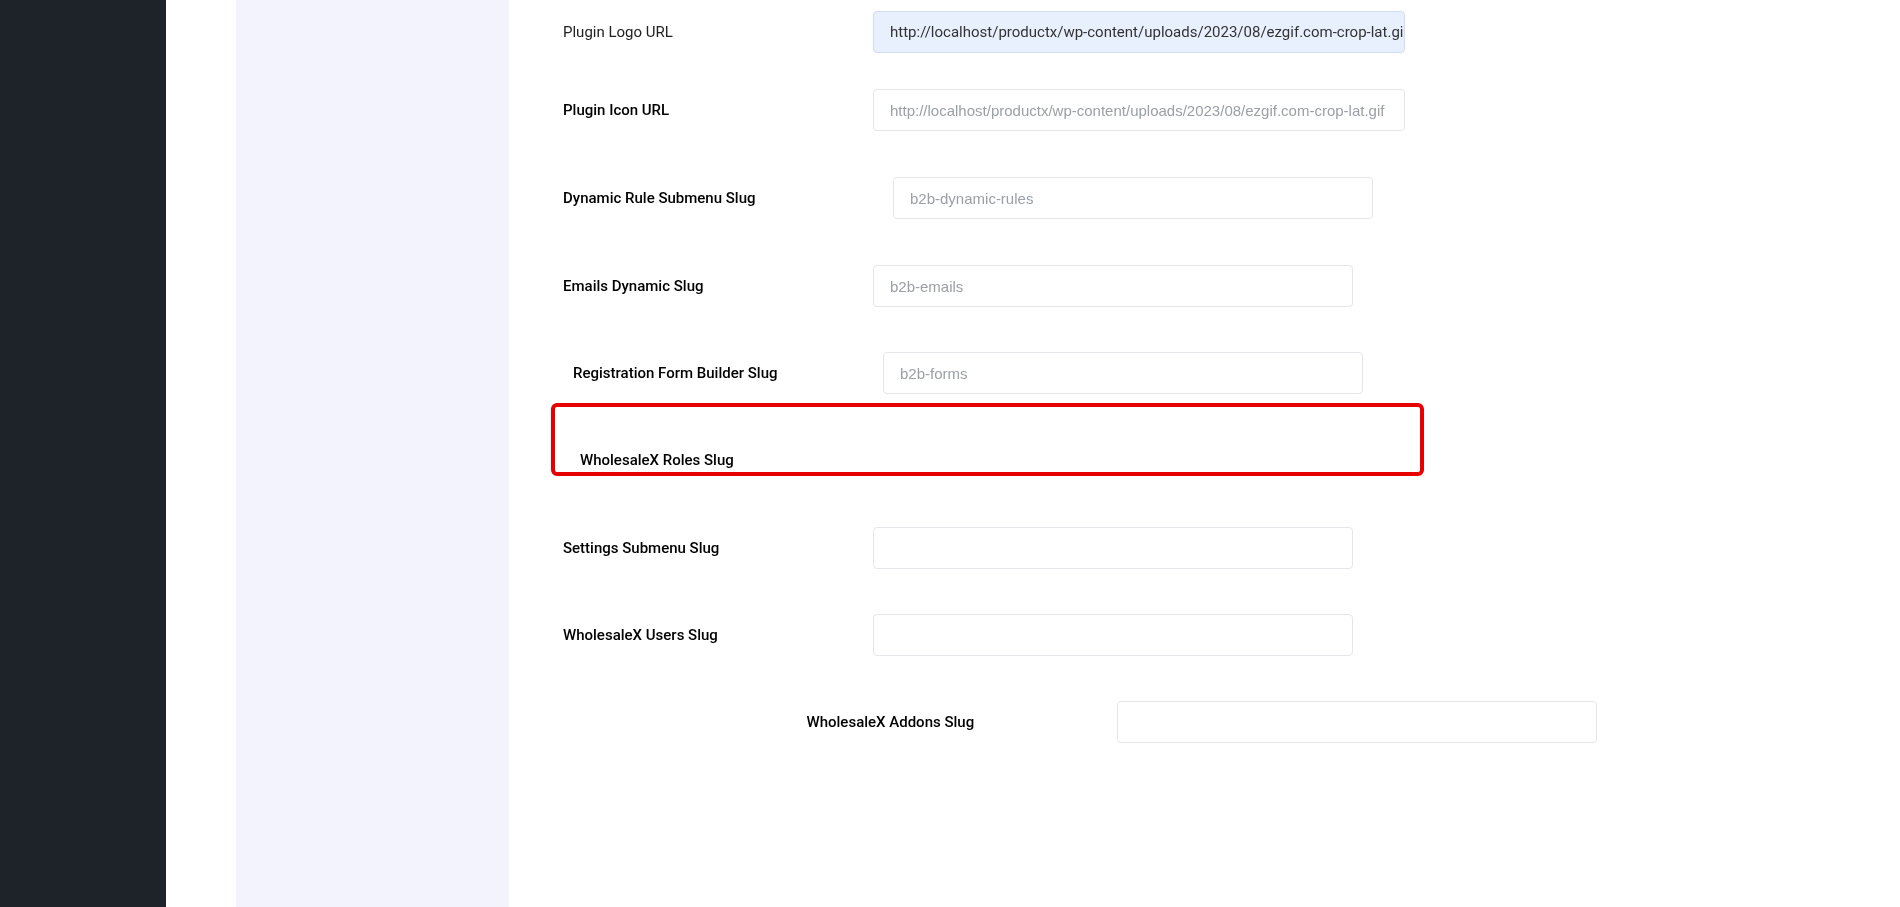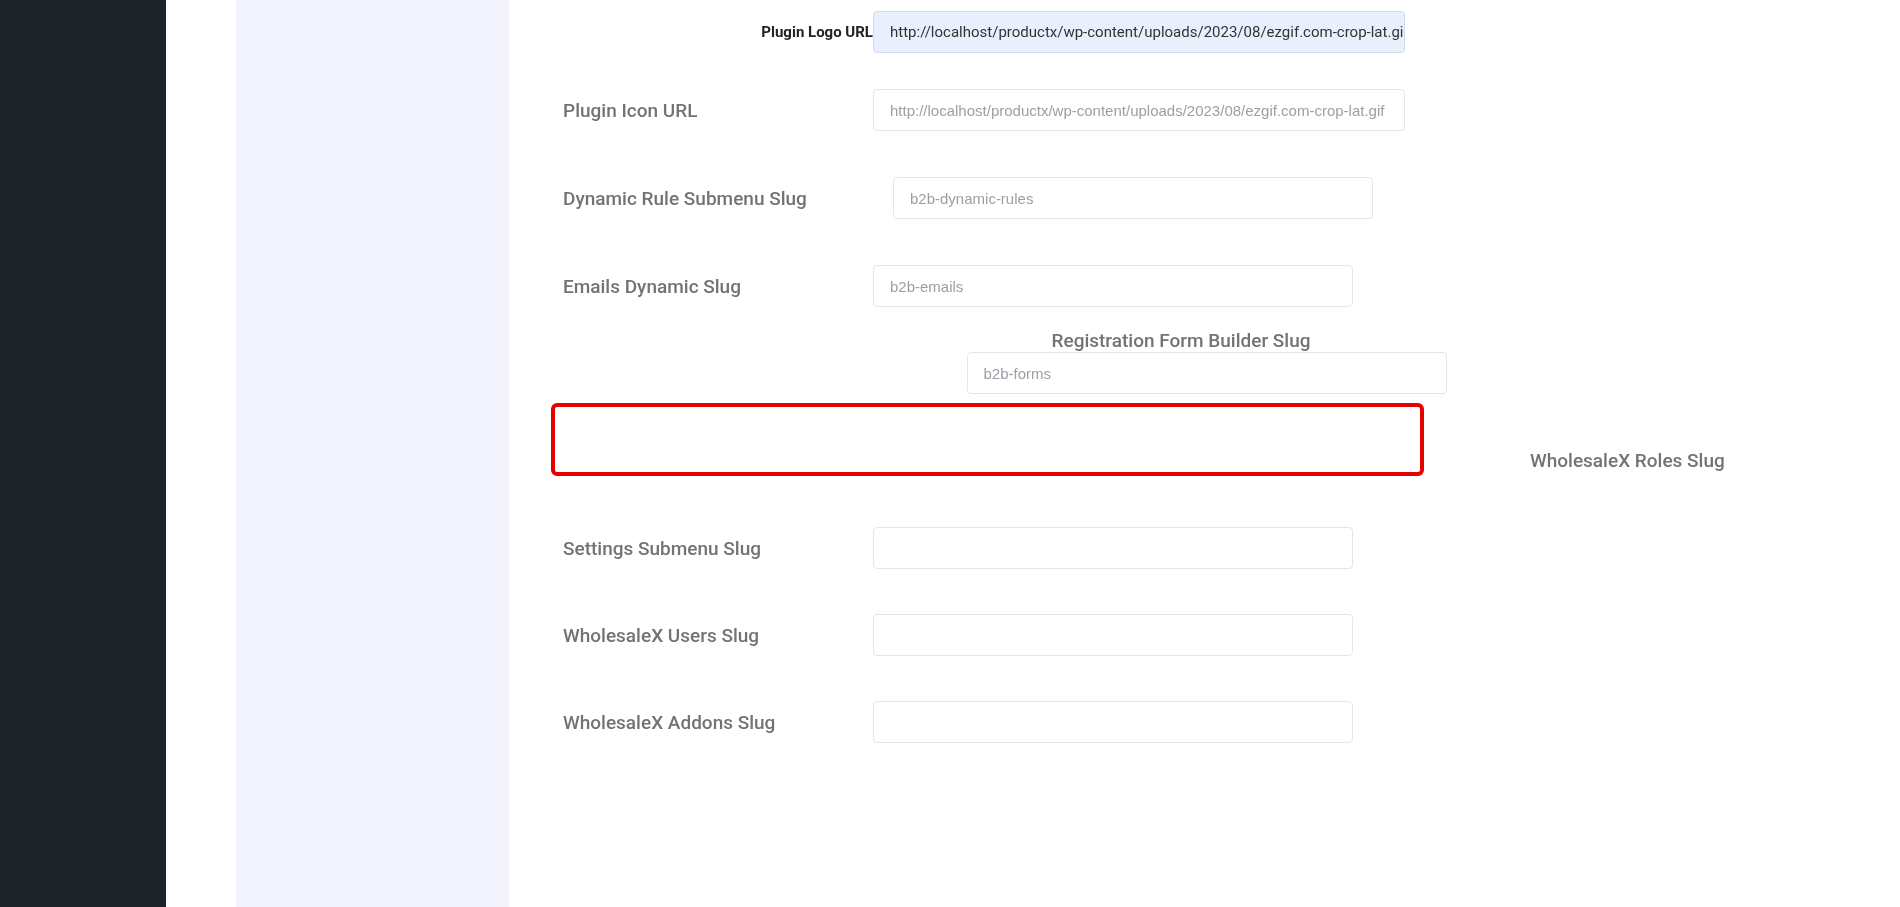--- a/index.html
+++ b/index.html
@@ -37,22 +37,22 @@
       padding-left: 54px;
       padding-right: 60px;
     }
     .form-row {
       display: flex;
       align-items: center;
       min-height: 88px;
     }
     .form-label {
       width: 310px;
-      font-size: 19px;
-      color: #737373;
+      font-size: 15px;
+      color: #000000;
       font-weight: 500;
     }
     .form-input {
       width: 480px;
       height: 42px;
       border: 1px solid #e5e6ea;
       border-radius: 4px;
       padding: 0 16px;
       font-size: 15px;
       color: #333;
@@ -66,30 +66,29 @@
       border: 4px solid #e60000;
       border-radius: 6px;
       position: absolute;
       pointer-events: none;
     }
     
     .r0 { position: absolute; top: -12px; left: 54px; right: 60px; }
     .r1 { position: absolute; top: 66px; left: 54px; right: 60px; }
     .r2 { position: absolute; top: 154px; left: 54px; right: 60px; gap: 20px; }
     .r3 { position: absolute; top: 242px; left: 54px; right: 60px; }
-    .r4 { position: absolute; top: 329px; left: 64px; right: 60px; flex-direction: column; }
-    .r5 { position: absolute; top: 416px; left: 71px; right: 60px; justify-content: flex-end; }
+    .r4 { position: absolute; top: 329px; left: 64px; right: 60px; }
+    .r5 { position: absolute; top: 416px; left: 71px; right: 60px; }
     .r6 { position: absolute; top: 504px; left: 54px; right: 60px; }
     .r7 { position: absolute; top: 591px; left: 54px; right: 60px; }
-    .r8 { position: absolute; top: 678px; left: 54px; right: 60px; }
+    .r8 { position: absolute; top: 678px; left: 54px; right: 60px; justify-content: center; }
     .partial-label {
       font-size: 15px;
       color: #222;
-      font-weight: 700;
-      text-align: right;
+      font-weight: 400;
     }
     .input-with-text {
       width: 532px;
       height: 42px;
       border: 1px solid #d0dcf0;
       border-radius: 4px;
       padding: 0 16px;
       font-size: 15px;
       color: #333;
       background: #e8f0fe;

